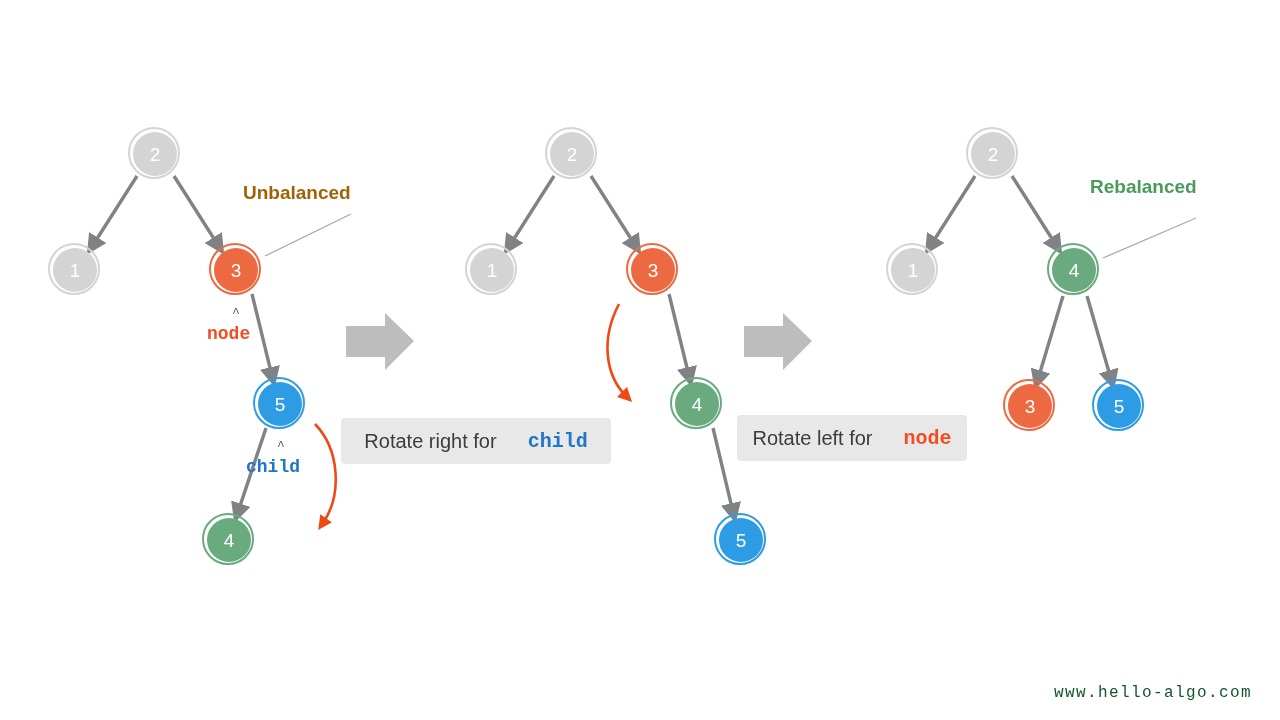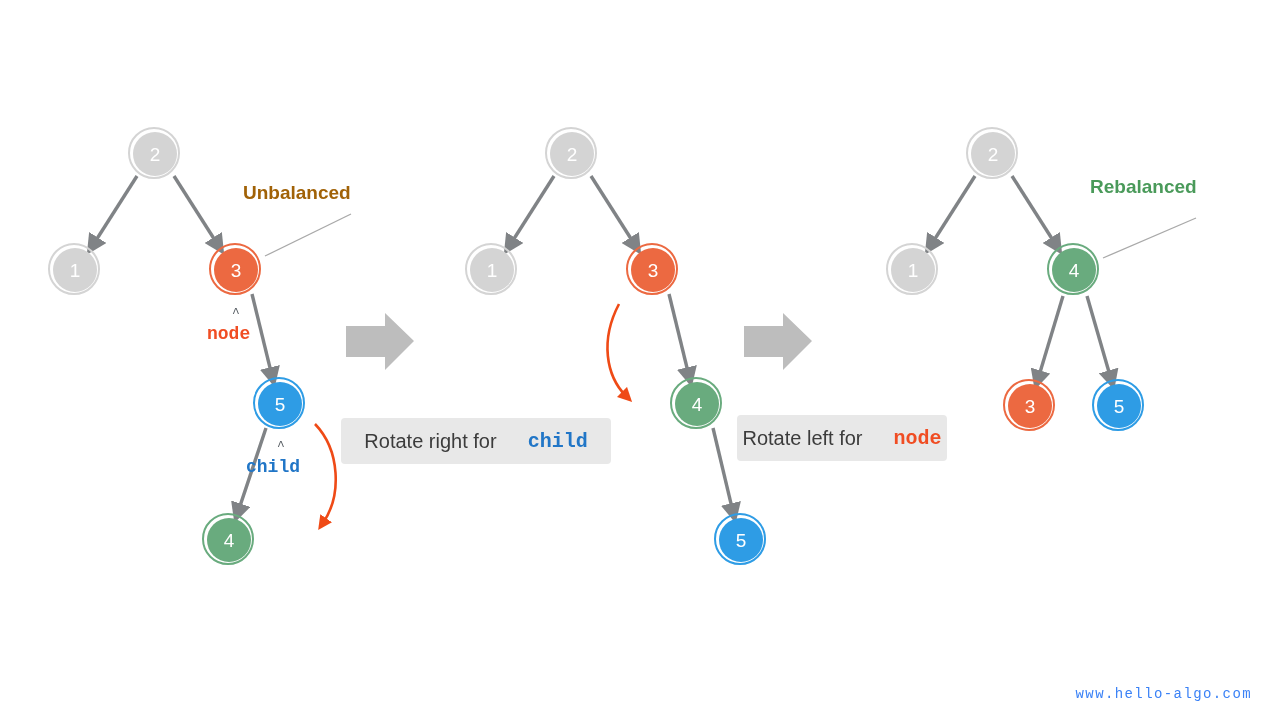--- a/index.html
+++ b/index.html
@@ -124,23 +124,23 @@
   }
   .pill .mono.blue   { color: #2176c7; }
   .pill .mono.orange { color: #f04d23; }
 
   
   .watermark {
     position: absolute;
     right: 28px;
     bottom: 18px;
     font-family: "Liberation Mono", monospace;
-    font-size: 14px;
+    font-size: 16px;
     letter-spacing: 1.4px;
-    color: #3b82f6;
+    color: #14532d;
     z-index: 6;
   }
 </style>
 </head>
 <body>
 
 <div id="stage">
 
   <svg id="svg-layer" viewBox="0 0 1280 720">
     <defs>
@@ -227,21 +227,21 @@
       <span>3</span>
     </div>
     <div class="node green" style="left:675px; top:382px;">
       <span>4</span>
     </div>
     <div class="node blue" style="left:719px; top:518px;">
       <span>5</span>
     </div>
   </div>
 
-  <div class="pill" style="left:737px; top:415px; width:210px; height:46px;">
+  <div class="pill" style="left:737px; top:415px; width:230px; height:46px;">
     <span>Rotate left for</span>
     <span class="mono orange">node</span>
   </div>
 
   <div>
     <div class="node gray" style="left:971px; top:132px;">
       <span>2</span>
     </div>
     <div class="node gray" style="left:891px; top:248px;">
       <span>1</span>

